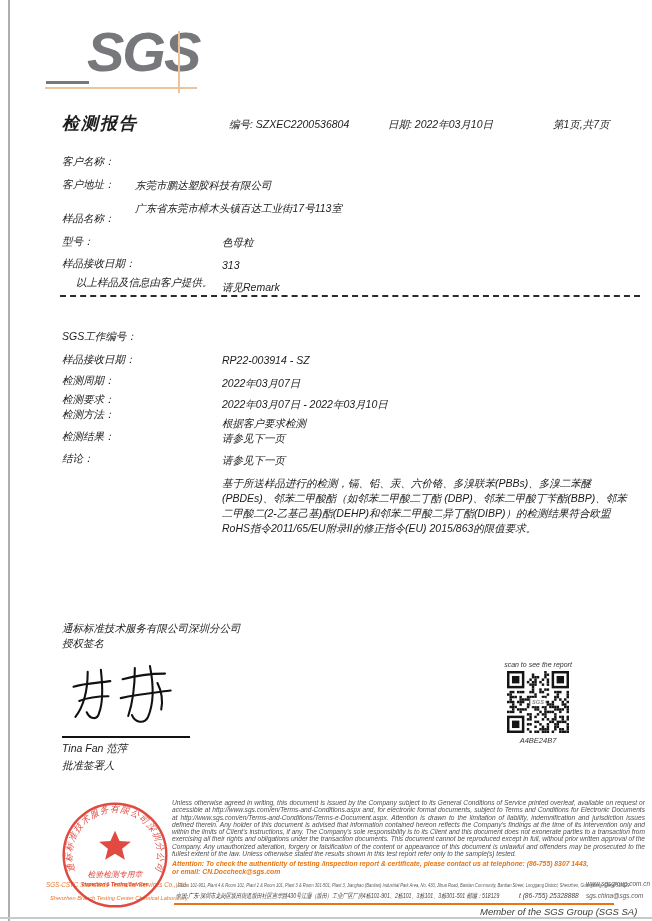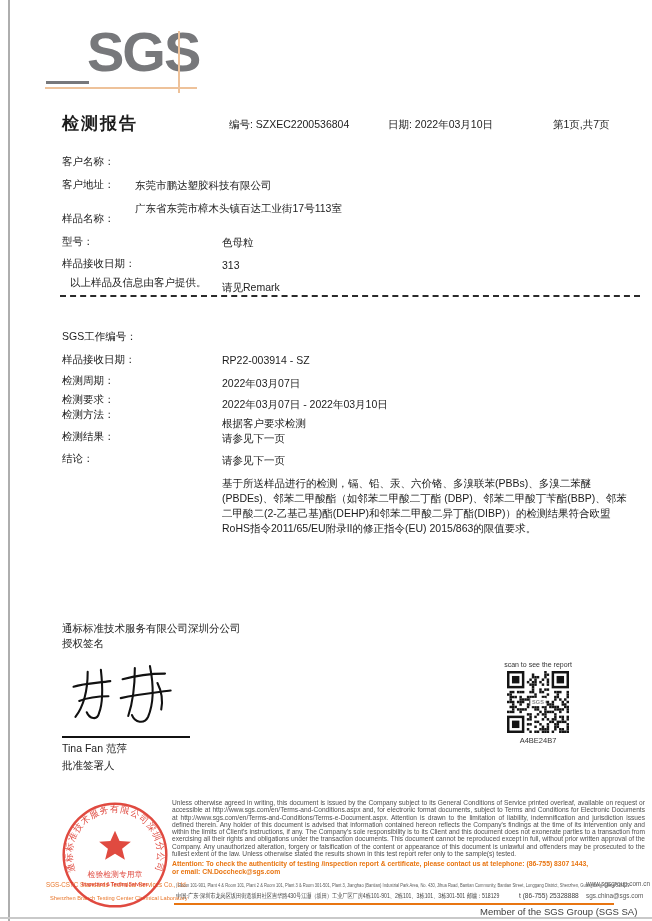--- a/index.html
+++ b/index.html
@@ -1,17 +1,17 @@
 <!DOCTYPE html>
 <html><head>
 <meta charset="utf-8">
 <style>
   html,body{margin:0;padding:0;background:#ffffff;}
   .page{position:relative;width:652px;height:921px;background:#fff;overflow:hidden;
-        font-family:"Liberation Sans","DejaVu Sans",sans-serif;color:#1c1c1c;}
+        font-family:"Liberation Sans","DejaVu Sans",sans-serif;color:#1c1c1c;font-style:italic;}
   .edge-left{position:absolute;left:8px;top:0;width:2px;height:921px;background:#aeaeae;}
   .edge-bottom{position:absolute;left:0;top:917px;width:652px;height:2px;background:#c9c9c9;}
 
   
   .logo-text{position:absolute;left:87px;top:24px;font-size:56px;font-weight:bold;
              color:#77787b;letter-spacing:-2px;line-height:1;}
   .logo-underline-gray{position:absolute;left:46px;top:81px;width:43px;height:3px;background:#77787b;}
   .logo-hline{position:absolute;left:45px;top:87px;width:152px;height:2px;background:#eec29a;}
   .logo-vline{position:absolute;left:178px;top:31px;width:2px;height:62px;background:#eec29a;}
 
@@ -19,21 +19,21 @@
   .report-title{position:absolute;left:62px;top:112px;font-size:17px;font-weight:bold;letter-spacing:2px;}
   .meta{position:absolute;top:118px;font-size:10.5px;}
   .meta-no{left:229px;} .meta-date{left:388px;} .meta-page{left:553px;}
 
   
   .frow{position:absolute;left:62px;font-size:10.5px;display:flex;line-height:13px;}
   .frow .lbl{flex:0 0 auto;}
   .w-sm .lbl{width:73px;}
   .w-lg .lbl{width:160px;}
   .frow .val{width:412px;margin-top:24px;}
-  .note-line{position:absolute;left:70px;top:276px;font-size:10.5px;}
+  .note-line{position:absolute;left:76px;top:276px;font-size:10.5px;}
   .dashes{position:absolute;left:60px;top:295px;width:580px;border-top:2px dashed #2b2b2b;}
 
   .conclusion .val{line-height:15px;}
 
   
   .sig-company{position:absolute;left:62px;top:622px;font-size:10.5px;}
   .sig-auth{position:absolute;left:62px;top:637px;font-size:10.5px;}
   .sig-svg{position:absolute;left:66px;top:662px;width:132px;height:76px;}
   .sig-line{position:absolute;left:62px;top:736px;width:128px;height:2px;background:#111;}
   .sig-name{position:absolute;left:62px;top:742px;font-size:10.5px;}

